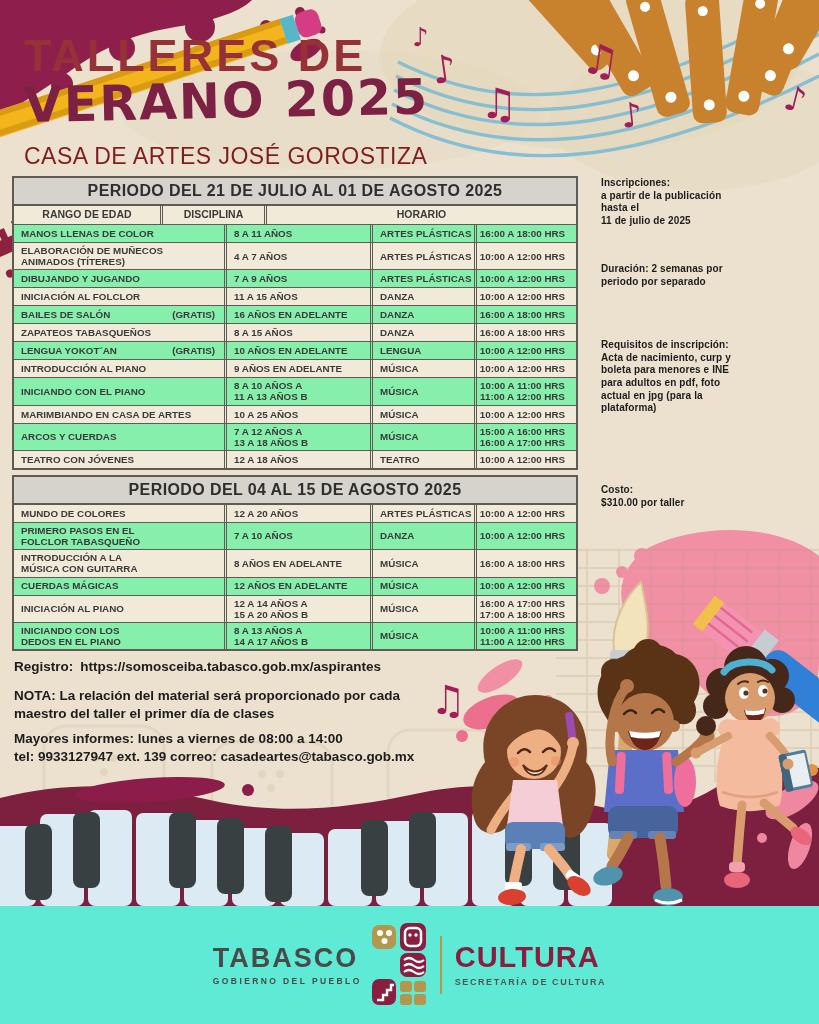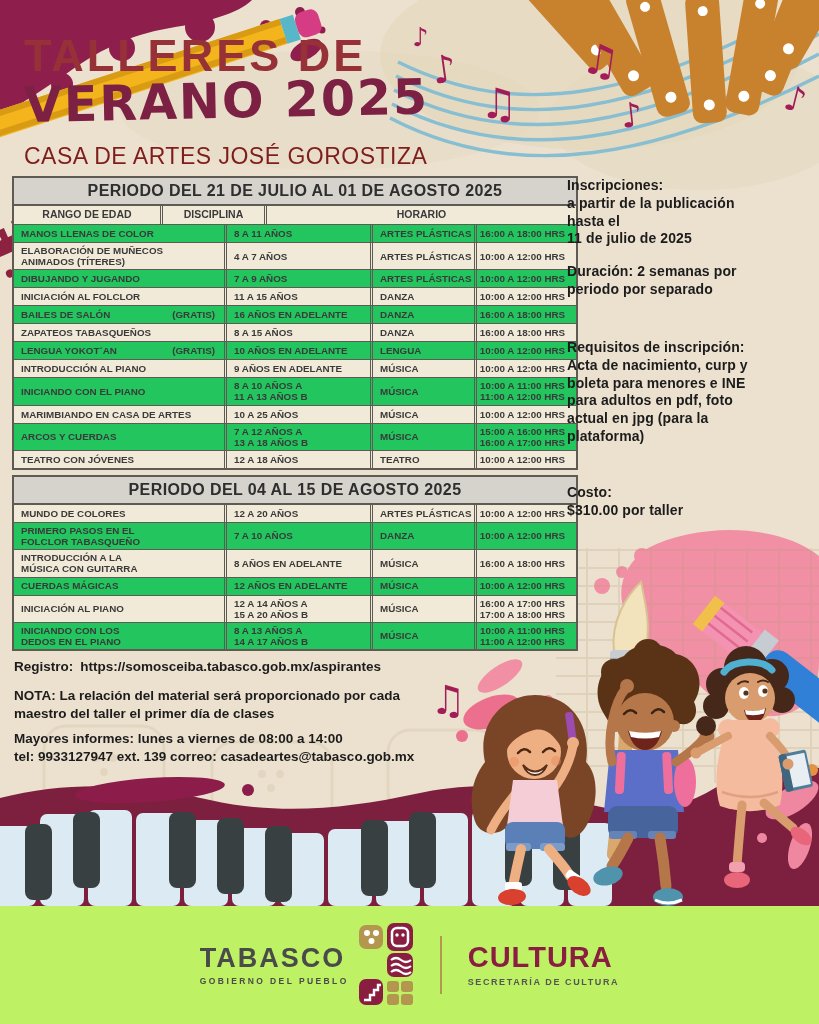--- a/index.html
+++ b/index.html
@@ -17,41 +17,41 @@
       letter-spacing:2px;line-height:1;margin-top:3px;transform:rotate(-1.2deg);transform-origin:left center}
   .t3{font-size:23px;font-weight:400;color:#7f1d1d;letter-spacing:.5px;margin-top:13px}
   .tables{position:absolute;left:12px;top:176px;width:566px;z-index:1}
   .wtable{border:2px solid #5e5b55;background:#f2ead8;margin-bottom:5px}
   .period{background:#d6d3cd;border-bottom:2px solid #5e5b55;text-align:center;font-weight:800;
           font-size:16px;letter-spacing:.4px;padding:4px 0;color:#2e2e2e}
   .thead{display:flex;border-bottom:1px solid #5e5b55;background:#f2ead8}
   .thead .cell{font-weight:800;font-size:10.5px;justify-content:center;text-align:center;padding:3px 0}
   .trow{display:flex;border-bottom:1px solid #5e5b55}
   .trow:last-child{border-bottom:none}
-  .tan{background:#22c55e}.cream{background:#f2ead8}
+  .tan{background:#86efac}.cream{background:#f2ead8}
   .cell{display:flex;align-items:center;font-size:9.8px;font-weight:700;color:#3a3a3a;line-height:1.14;
         padding:2px 0 2px 7px;min-height:17px;white-space:pre-line;box-sizing:border-box}
   .cell+.cell{border-left:3px double #5e5b55}
   .c-taller{width:210px;justify-content:space-between;padding-right:9px}
   .c-edad{width:146px}
   .c-disc{width:104px}
   .c-hora{flex:1;justify-content:center;text-align:center;padding-left:2px;padding-right:10px}
   .gratis{font-weight:800}
-  .sb{position:absolute;left:567px;width:218px;z-index:1;font-size:14px;font-weight:700;color:#1c1c1c;
+  .sb{position:absolute;left:601px;width:218px;z-index:1;font-size:10px;font-weight:700;color:#1c1c1c;
       line-height:1.27;white-space:pre-line;letter-spacing:.1px}
   #sb1{top:177px}#sb2{top:263px}#sb3{top:339px}#sb4{top:484px}
   .binfo{position:absolute;left:14px;z-index:1;font-size:13.5px;color:#1c1c1c;line-height:1.3}
   #registro{top:658px;font-weight:800}
   #registro span{margin-left:7px}
   #nota{top:687px;width:472px;font-weight:600}
   #nota b,#informes b{font-weight:800}
   #informes{top:730px;font-weight:600}
   .pre{white-space:pre-line}
-  .footer{position:absolute;left:0;top:906px;width:819px;height:118px;background:#bef264;z-index:2;
-          display:flex;align-items:center;justify-content:center;gap:26px}
+  .footer{position:absolute;left:0;top:906px;width:819px;height:118px;background:#5eead4;z-index:2;
+          display:flex;align-items:center;justify-content:center;gap:13px}
   .tb-lock{display:flex;align-items:center;gap:9px}
   .tb-name{font-size:27px;font-weight:800;color:#4a4a4a;letter-spacing:2px;line-height:1}
   .tb-tag{font-size:8.5px;font-weight:700;color:#4a4a4a;letter-spacing:2.4px;margin-top:4px}
   .divider{width:2px;height:58px;background:#b3974e}
   .cu-name{font-size:29px;font-weight:800;color:#8a1e41;letter-spacing:1px;line-height:1}
   .cu-tag{font-size:9px;font-weight:700;color:#555;letter-spacing:1.6px;margin-top:5px}
 </style>
 </head>
 <body>
 

